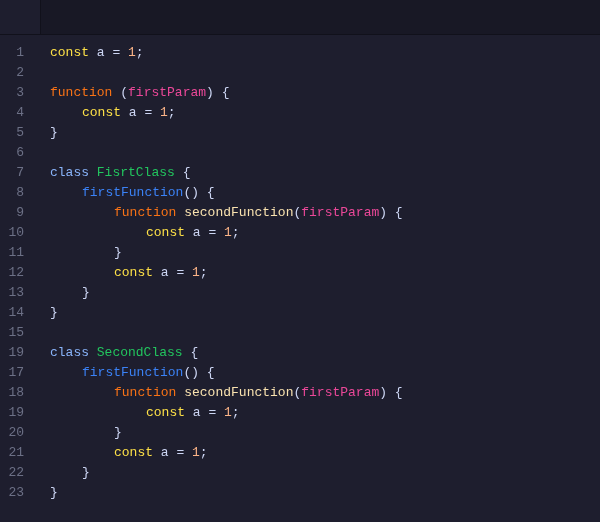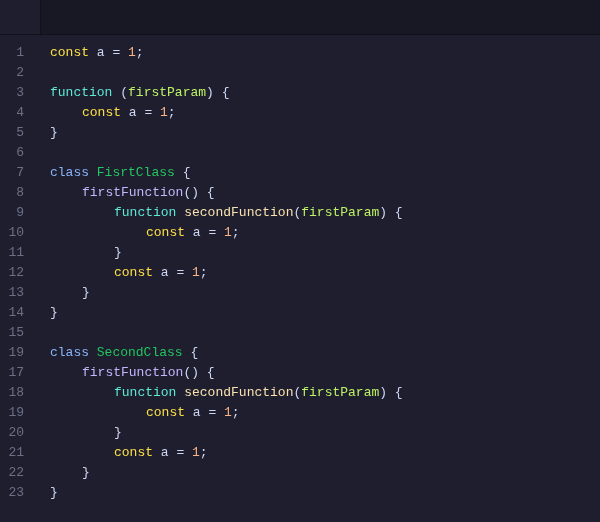--- a/index.html
+++ b/index.html
@@ -82,29 +82,29 @@
 
     .code-line {
       white-space: pre;
       height: 20px;
       display: flex;
       align-items: center;
     }
 
     
     .kw-const { color: #fde047; } 
-    .kw-function { color: #5eead4; text-align: right; } 
+    .kw-function { color: #f97316; text-align: right; } 
     .kw-class { color: #89b4fa; } 
     .fn-name { color: #f9e2af; } 
     .class-name { color: #22c55e; } 
-    .param { color: #bef264; } 
+    .param { color: #ec4899; } 
     .var-name { color: #cdd6f4; } 
     .punct { color: #cdd6f4; }
     .num { color: #fab387; } 
-    .method-name { color: #c4b5fd; } 
+    .method-name { color: #3b82f6; } 
     .indent1 { display: inline-block; width: 32px; }
     .indent2 { display: inline-block; width: 64px; }
     .indent3 { display: inline-block; width: 96px; }
   </style>
 </head>
 <body>
 
 <div class="tab-bar">
   <div class="tab">
     <span class="tab-icon"></span>

